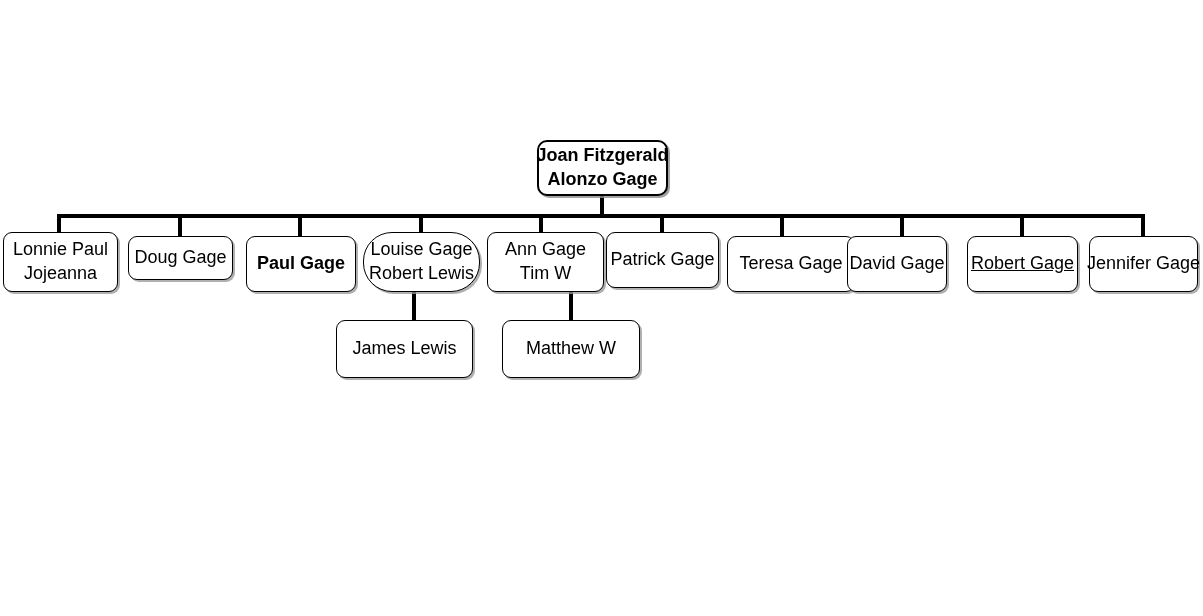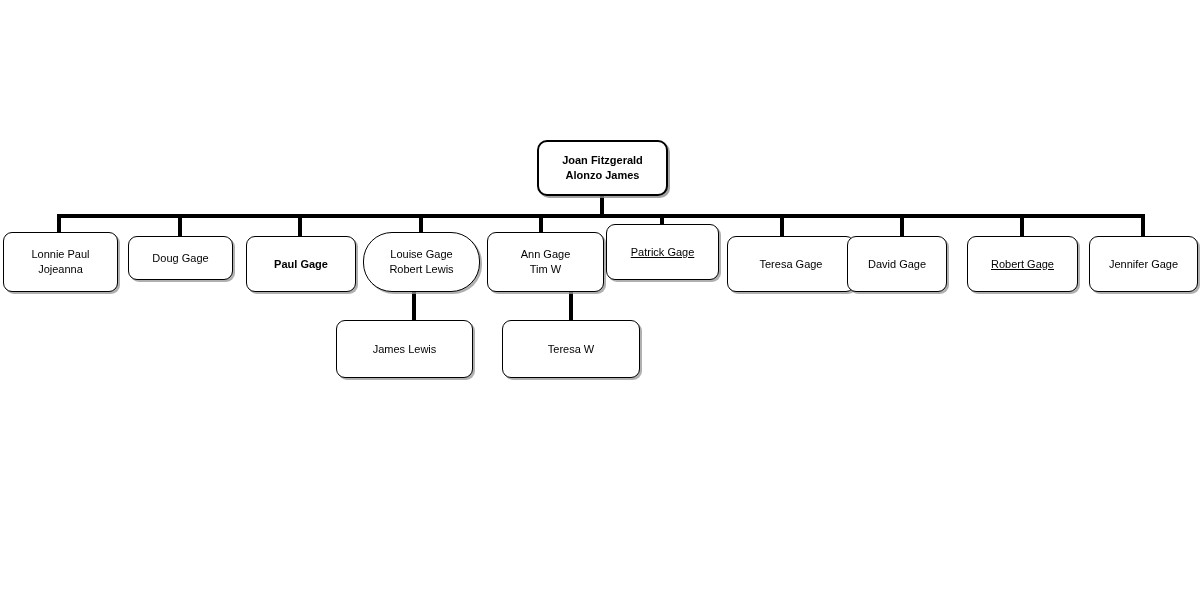--- a/index.html
+++ b/index.html
@@ -24,21 +24,21 @@
     position: absolute;
     box-sizing: border-box;
     background: #ffffff;
     border: 1px solid #000000;
     border-radius: 9px;
     display: flex;
     flex-direction: column;
     align-items: center;
     justify-content: center;
     text-align: center;
-    font-size: 11px;
+    font-size: 18px;
     line-height: 1.32;
     color: #000000;
     box-shadow: 2px 2px 0 rgba(150,150,150,0.75);
     white-space: nowrap;
   }
   .node.root {
     border-width: 2px;
     font-weight: bold;
     border-radius: 10px;
     box-shadow: 2px 2px 0 rgba(140,140,140,0.8);
@@ -73,55 +73,55 @@
       <div class="conn conn-v" style="left: 900px; top: 218px; height: 20px;"></div>
       <div class="conn conn-v" style="left: 1020px; top: 218px; height: 20px;"></div>
       <div class="conn conn-v" style="left: 1141px; top: 218px; height: 20px;"></div>
       <div class="conn conn-v" style="left: 412px; top: 292px; height: 30px;"></div>
       <div class="conn conn-v" style="left: 569px; top: 292px; height: 30px;"></div>
     </div>
 
   <div id="node-layer">
       <div class="node root" style="left: 537px; top: 140px; width: 131px; height: 56px;">
         <span class="line">Joan Fitzgerald</span>
-        <span class="line">Alonzo James</span>
+        <span class="line">Alonzo Gage</span>
       </div>
       <div class="node" style="left: 3px; top: 232px; width: 115px; height: 60px;">
         <span class="line">Lonnie Paul</span>
         <span class="line">Jojeanna</span>
       </div>
       <div class="node" style="left: 128px; top: 236px; width: 105px; height: 44px;">
         <span class="line">Doug Gage</span>
       </div>
       <div class="node" style="left: 246px; top: 236px; width: 110px; height: 56px; font-weight: bold;">
         <span class="line">Paul Gage</span>
       </div>
       <div class="node" style="left: 363px; top: 232px; width: 117px; height: 60px; border-radius: 29px;">
         <span class="line">Louise Gage</span>
         <span class="line">Robert Lewis</span>
       </div>
       <div class="node" style="left: 487px; top: 232px; width: 117px; height: 60px;">
         <span class="line">Ann Gage</span>
         <span class="line">Tim W</span>
       </div>
-      <div class="node" style="left: 606px; top: 224px; width: 113px; height: 56px; text-decoration: underline;">
+      <div class="node" style="left: 606px; top: 232px; width: 113px; height: 56px;">
         <span class="line">Patrick Gage</span>
       </div>
       <div class="node" style="left: 727px; top: 236px; width: 128px; height: 56px;">
         <span class="line">Teresa Gage</span>
       </div>
       <div class="node" style="left: 847px; top: 236px; width: 100px; height: 56px;">
         <span class="line">David Gage</span>
       </div>
       <div class="node" style="left: 967px; top: 236px; width: 111px; height: 56px; text-decoration: underline;">
         <span class="line">Robert Gage</span>
       </div>
       <div class="node" style="left: 1089px; top: 236px; width: 109px; height: 56px;">
         <span class="line">Jennifer Gage</span>
       </div>
       <div class="node" style="left: 336px; top: 320px; width: 137px; height: 58px;">
         <span class="line">James Lewis</span>
       </div>
       <div class="node" style="left: 502px; top: 320px; width: 138px; height: 58px;">
-        <span class="line">Teresa W</span>
+        <span class="line">Matthew W</span>
       </div>
     </div>
 </div>
 
 </body></html>

